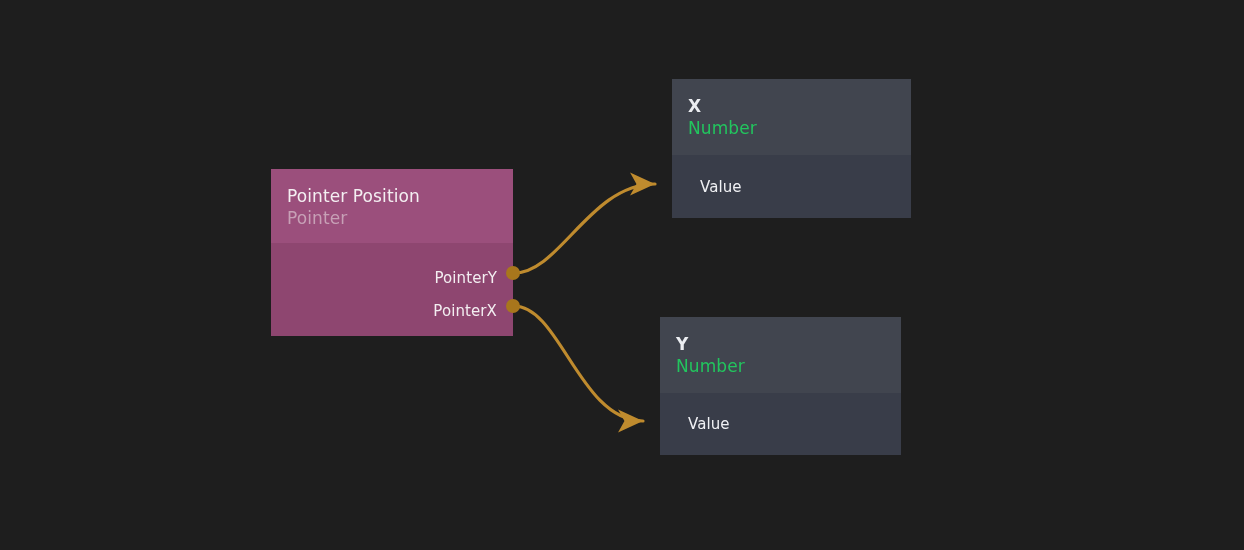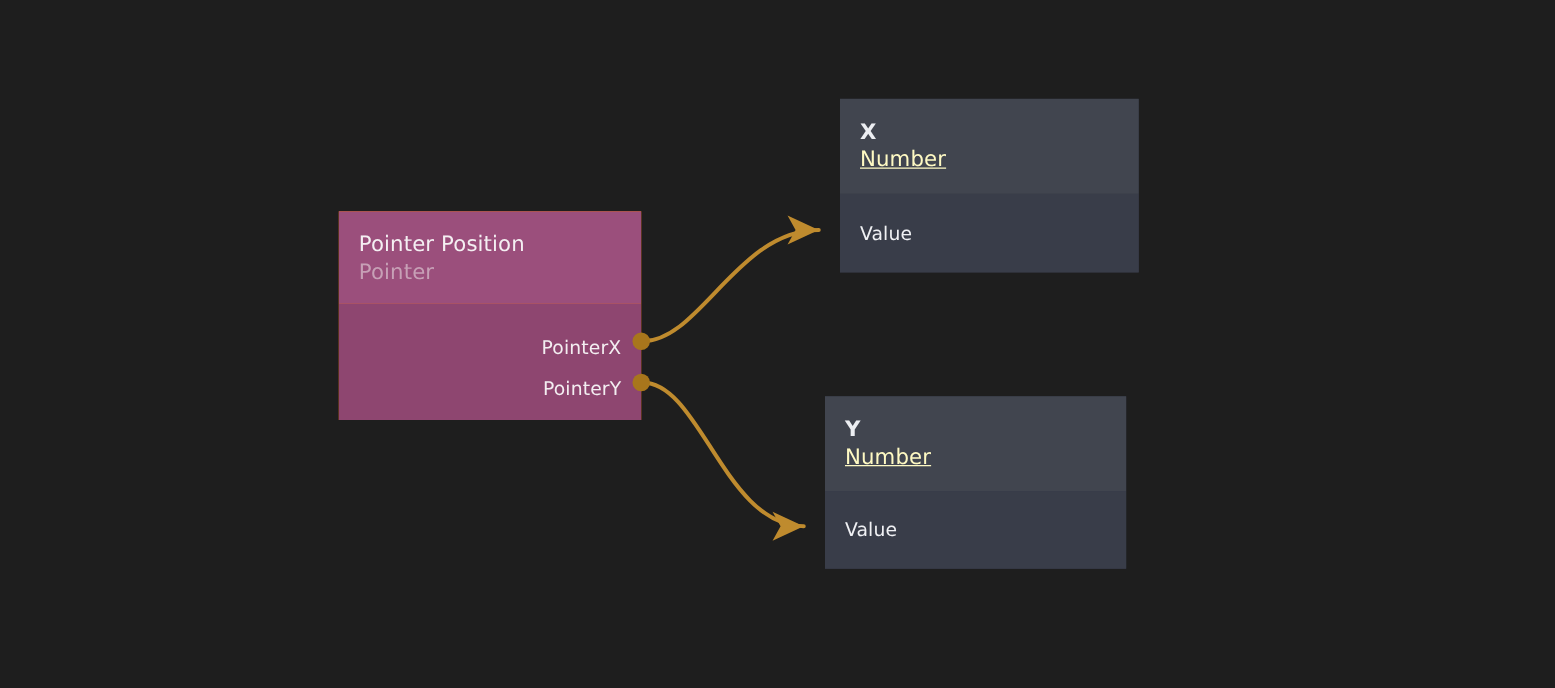--- a/index.html
+++ b/index.html
@@ -96,26 +96,26 @@
   }
 
   
   .node-number {
     background: #393d49;
   }
   .node-number .node-header {
     background: #41454f;
   }
   .node-number .node-title { color: #eceef2; font-weight: bold; }
-  .node-number .node-subtitle { color: #fef9c3; text-decoration: underline; }
+  .node-number .node-subtitle { color: #22c55e; }
   .node-number .node-body {
     background: #393d49;
     display: flex;
     align-items: center;
-    padding-left: 16px;
+    padding-left: 28px;
   }
   .in-port-label {
     font-size: 15px;
     color: #f0f1f4;
     letter-spacing: 0.1px;
   }
 
   .node-x {
     left: 672px;
     top: 79px;
@@ -167,24 +167,24 @@
   <span class="port-dot" style="left:506px; top:266px;"></span>
   <span class="port-dot" style="left:506px; top:299px;"></span>
 
   <div class="node node-script">
     <div class="node-header">
       <div class="node-title">Pointer Position</div>
       <div class="node-subtitle">Pointer</div>
     </div>
     <div class="node-body">
       <div class="out-port-row">
-        <span class="out-port-label">PointerX</span>
+        <span class="out-port-label">PointerY</span>
       </div>
       <div class="out-port-row">
-        <span class="out-port-label">PointerY</span>
+        <span class="out-port-label">PointerX</span>
       </div>
     </div>
   </div>
 
   <div class="node node-number node-x">
     <div class="node-header">
       <div class="node-title">X</div>
       <div class="node-subtitle">Number</div>
     </div>
     <div class="node-body">

